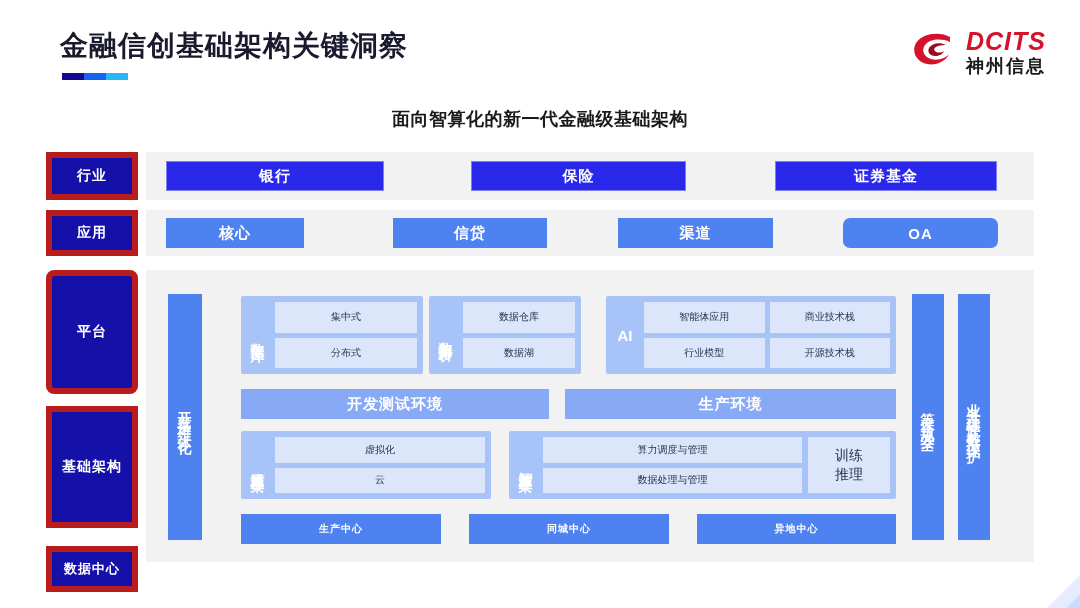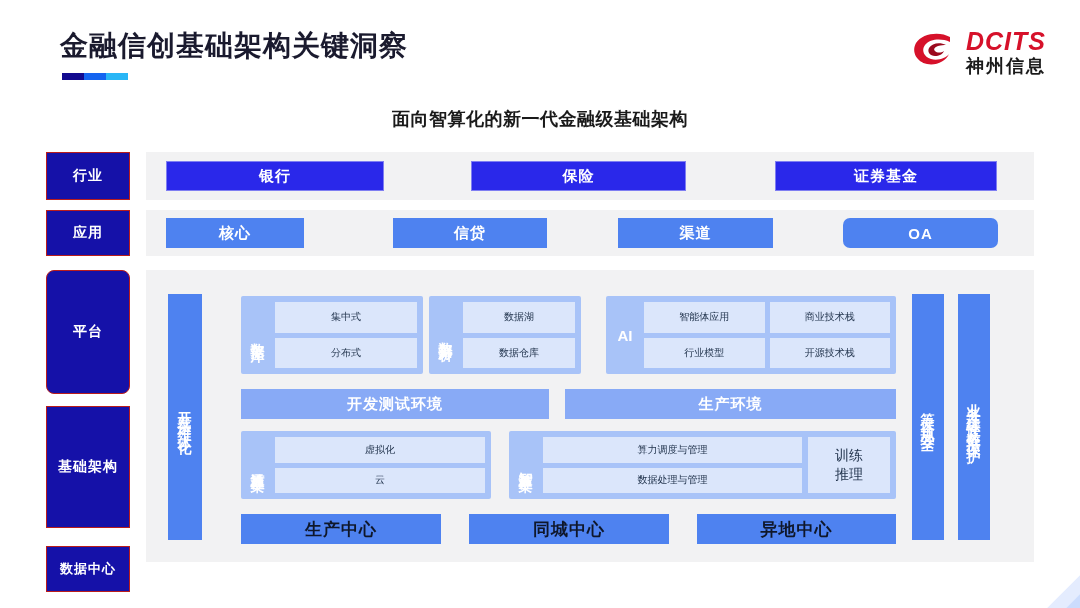--- a/index.html
+++ b/index.html
@@ -43,25 +43,25 @@
   .logo-en { font-size: 25px; font-weight: bold; font-style: italic; color: #d6112a; letter-spacing: 1px; }
   .logo-cn { font-size: 18px; font-weight: bold; color: #1a1a1a; letter-spacing: 2px; margin-top: 3px; }
 
   .subtitle {
     position: absolute; top: 100px; left: 0; width: 1080px; text-align: center;
     font-size: 18px; font-weight: bold; color: #1a1a1a; letter-spacing: 0.5px;
   }
 
   
   .rail-item {
-    position: absolute; left: 46px; width: 84px;
+    position: absolute; left: 46px; width: 92px;
     background: #1511a8; color: #ffffff;
     display: flex; align-items: center; justify-content: center;
     font-size: 14px; font-weight: bold; letter-spacing: 1px;
-    border: 1px solid #b91c1c;
+    border: 6px solid #b91c1c;
   }
   .rail-hangye { top: 145px; height: 48px; }
   .rail-yingyong { top: 203px; height: 46px; }
   .rail-pingtai { top: 263px; height: 124px; border-radius: 8px; }
   .rail-jichu  { top: 399px; height: 122px; }
   .rail-sjzx   { top: 539px; height: 46px; font-size: 13px; }
 
   
   .panel { position: absolute; background: #f2f2f3; }
   .panel-industry { left: 146px; top: 145px; width: 888px; height: 48px; }
@@ -127,22 +127,22 @@
 
   .g-tong { left: 95px;  top: 161px; width: 250px; height: 68px; }
   .g_zhi  { left: 363px; top: 161px; width: 387px; height: 68px; }
   .g_zhi .stack-col { display: flex; flex-direction: column; gap: 5px; flex: 1; }
   .train-cell {
     background: #dbe6fb; color: #24364f; font-size: 14px; width: 82px; flex: none;
     display: flex; flex-direction: column; align-items: center; justify-content: center; line-height: 1.35;
   }
 
   .dcbar {
-    position: absolute; background: #4e82f0; color: #0f172a; font-weight: bold;
-    font-size: 17px; letter-spacing: 1px;
+    position: absolute; background: #4e82f0; color: #ffffff; font-weight: bold;
+    font-size: 10px; letter-spacing: 1px;
     display: flex; align-items: center; justify-content: center;
   }
   .dc-0 { left: 95px;  top: 244px; width: 200px; height: 30px; }
   .dc-1 { left: 323px; top: 244px; width: 200px; height: 30px; }
   .dc-2 { left: 551px; top: 244px; width: 199px; height: 30px; }
 </style>
 </head>
 <body>
 
 <div id="slide">
@@ -204,22 +204,22 @@
       <div class="group-label">数据库</div>
       <div class="group-cells">
         <div class="cell">集中式</div>
         <div class="cell">分布式</div>
       </div>
     </div>
 
     <div class="group g-da">
       <div class="group-label">数据分析</div>
       <div class="group-cells">
+        <div class="cell">数据仓库</div>
         <div class="cell">数据湖</div>
-        <div class="cell">数据仓库</div>
       </div>
     </div>
 
     <div class="group g-ai">
       <div class="group-label">AI</div>
       <div class="cells-grid">
         <div class="cell">智能体应用</div>
         <div class="cell">商业技术栈</div>
         <div class="cell">行业模型</div>
         <div class="cell">开源技术栈</div>

